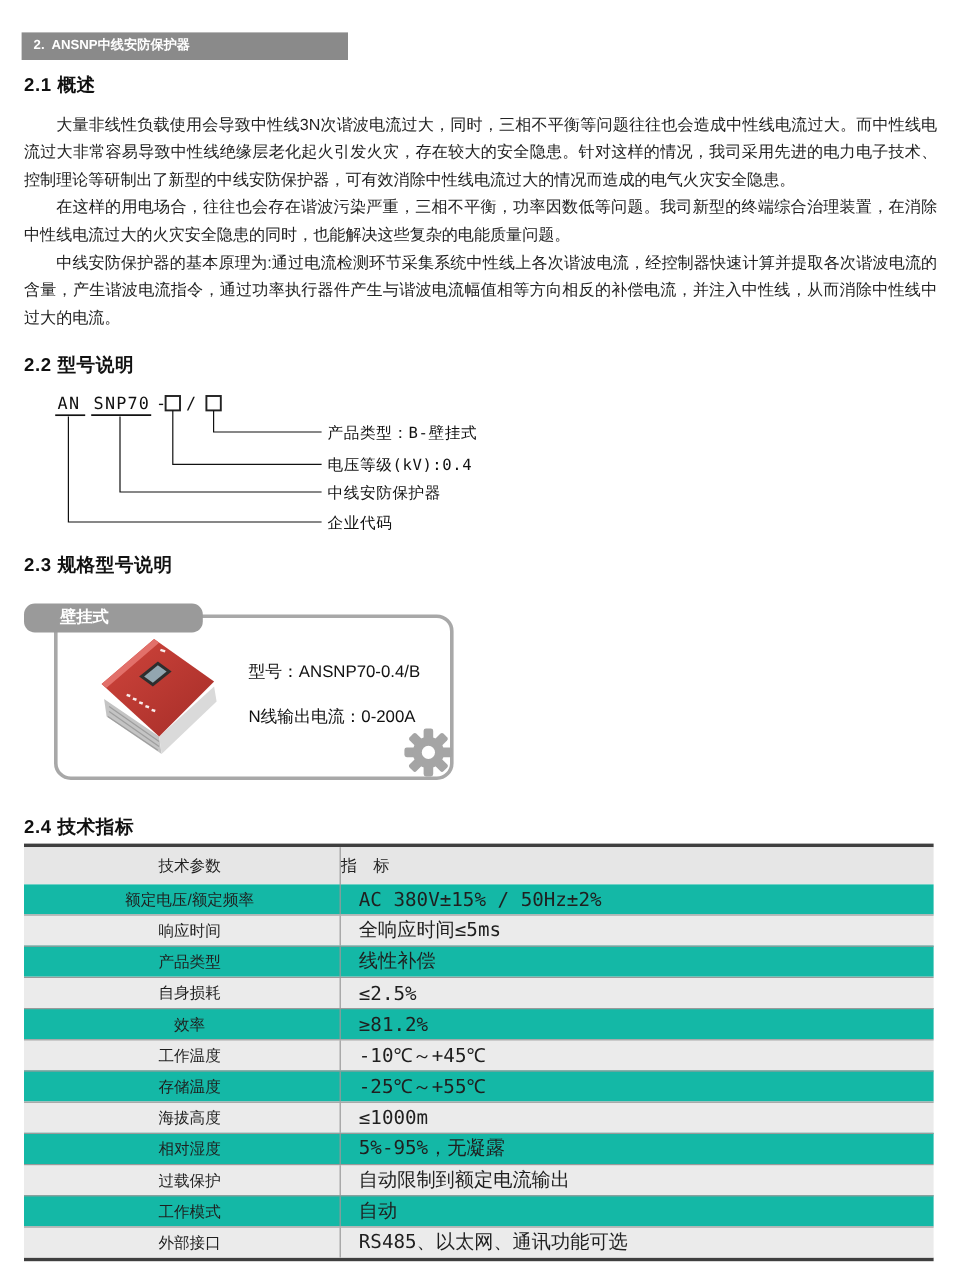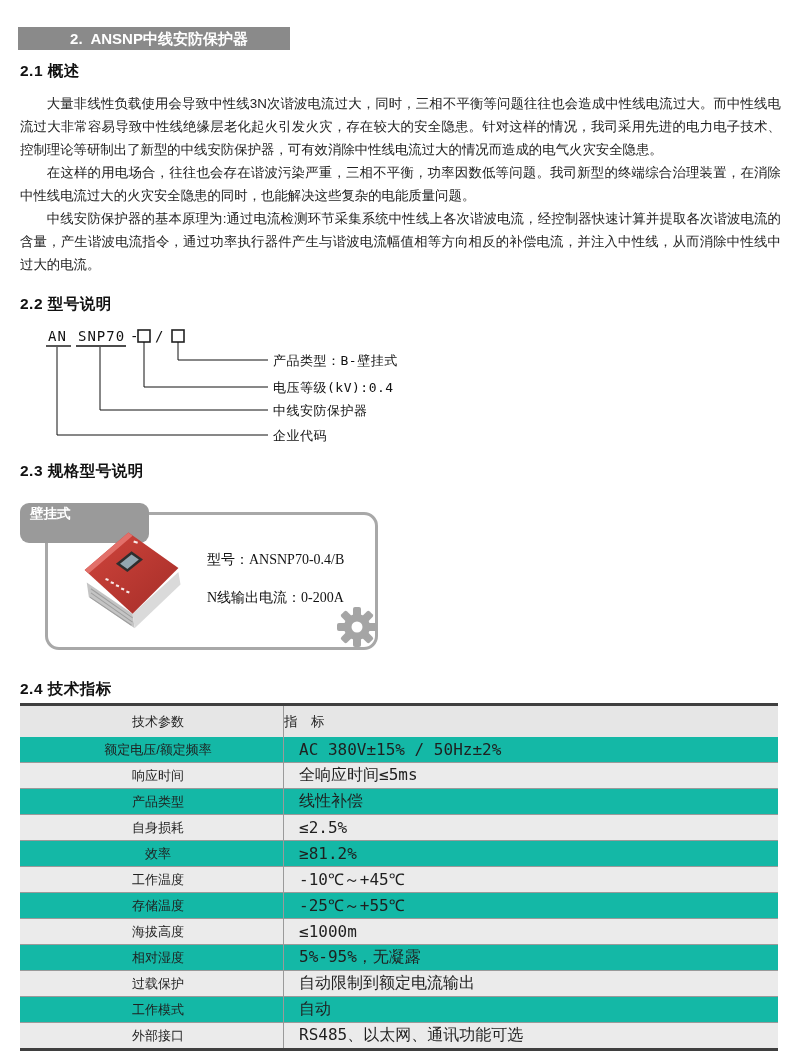--- a/index.html
+++ b/index.html
@@ -1,40 +1,40 @@
 <!DOCTYPE html>
 <html><head>
 <meta charset="utf-8">
 <style>
   html,body{margin:0;padding:0;background:#fff;}
   body{font-family:"Liberation Sans",sans-serif;color:#1f1f1f;}
   .page{position:relative;width:800px;height:1055px;background:#fff;overflow:hidden;}
 
   .section-bar{position:absolute;left:18px;top:27px;width:262px;height:23px;line-height:23px;
-    background:#8a8a8a;color:#fff;font-size:15px;font-weight:bold;padding-left:10px;white-space:pre;text-align:center;}
+    background:#8a8a8a;color:#fff;font-size:11px;font-weight:bold;padding-left:10px;white-space:pre;}
 
   .h2{position:absolute;left:20px;font-size:15.5px;font-weight:600;color:#111;letter-spacing:.5px;}
   .h21{top:61px;} .h22{top:294px;} .h23{top:461px;} .h24{top:679px;}
 
   .paras{position:absolute;left:20px;top:92px;width:761px;font-size:13.4px;line-height:23px;
     text-align:justify;color:#222;}
   .paras p{margin:0;text-indent:2em;}
 
   .diagram{position:absolute;left:40px;top:325px;}
   .diagram text{font-family:"DejaVu Sans Mono","Liberation Sans",sans-serif;fill:#111;}
   .diagram .code{font-size:14px;letter-spacing:1px;}
   .diagram .callout{font-size:13px;letter-spacing:.5px;}
 
-  .spec-tab{position:absolute;left:20px;top:503px;width:119px;height:40px;line-height:22px;
-    background:#9a9a9a;color:#fff;font-size:13.5px;font-weight:bold;border-radius:9px;padding-left:10px;z-index:2;}
+  .spec-tab{position:absolute;left:20px;top:503px;width:119px;height:24px;line-height:22px;
+    background:#9a9a9a;color:#fff;font-size:13.5px;font-weight:bold;border-radius:9px;padding-left:30px;z-index:2;}
   .spec-box{position:absolute;left:45px;top:512px;width:327px;height:132px;
     border:3px solid #a8a8a8;border-radius:14px;background:#fff;z-index:1;}
   .device{position:absolute;left:68px;top:520px;z-index:2;}
   .spec-line{position:absolute;left:207px;font-size:14px;color:#111;z-index:2;
-    font-family:Liberation Serif, serif;}
+    font-family:Liberation Sans, sans-serif;}
   .spec-line.l1{top:551px;} .spec-line.l2{top:589px;}
   .gear{position:absolute;left:336px;top:606px;z-index:2;}
 
   .table{position:absolute;left:20px;top:703px;width:758px;
     border-top:3px solid #3f3f3f;border-bottom:3px solid #3f3f3f;}
   .tr{display:flex;min-height:25px;align-items:center;background:#14b8a6;}
   .tr.head{min-height:31px;background:#e6e6e6;font-size:13.5px;}
   .tr.alt{background:#ebebeb;}
   .tr + .tr{border-top:1px solid #9a9a9a;}
   .c1{width:250px;text-align:center;font-size:13px;border-right:1px solid #9a9a9a;

